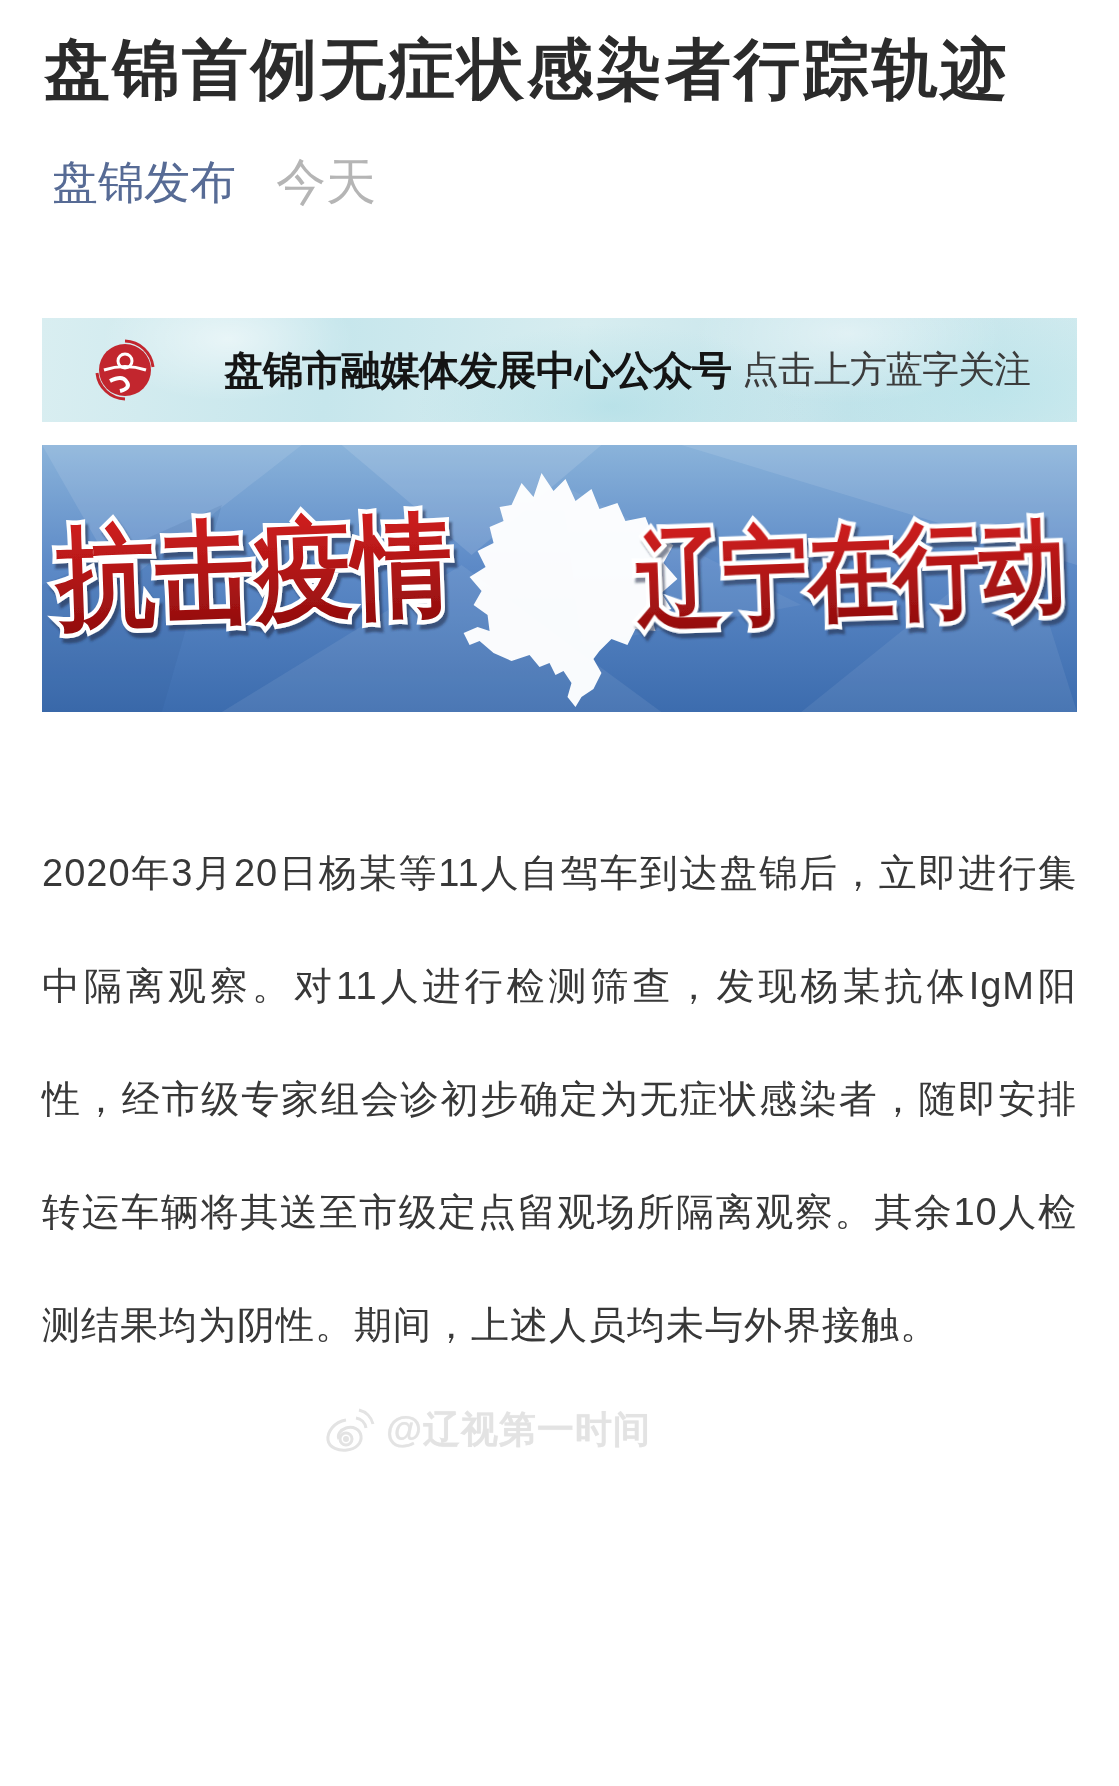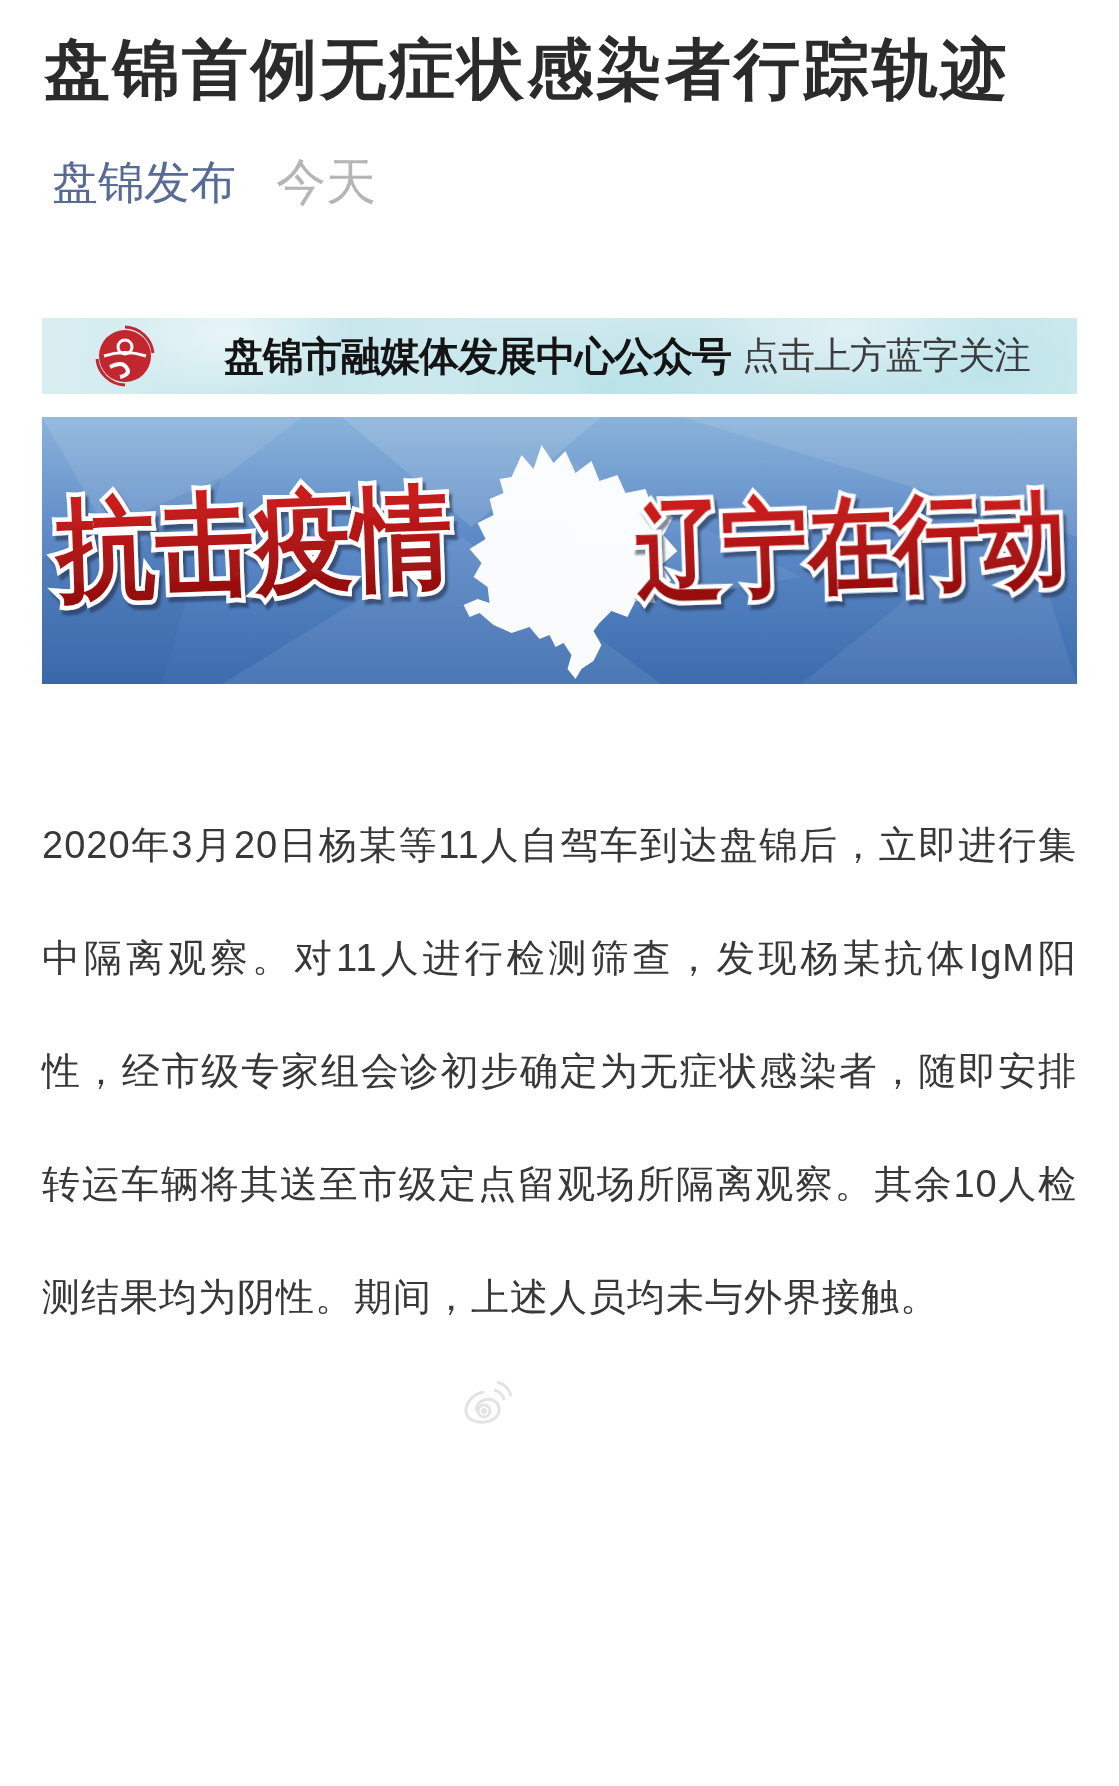--- a/index.html
+++ b/index.html
@@ -16,21 +16,21 @@
     color:#2b2b2b;letter-spacing:3px;
   }
 
   
   .byline{margin:36px 0 0 10px;display:flex;align-items:center;gap:40px;}
   .account-link{font-size:46px;color:#576b95;text-decoration:none;font-weight:400;}
   .pub-date{font-size:50px;color:#b5b5b5;}
 
   
   .banner-header{
-    margin-top:102px;height:76px;width:100%;
+    margin-top:102px;height:104px;width:100%;
     display:flex;align-items:center;
     background:
       radial-gradient(180px 90px at 18% 20%, rgba(255,255,255,.55), rgba(255,255,255,0) 70%),
       radial-gradient(260px 110px at 55% 85%, rgba(167,219,228,.6), rgba(167,219,228,0) 75%),
       radial-gradient(220px 100px at 78% 15%, rgba(255,255,255,.5), rgba(255,255,255,0) 70%),
       radial-gradient(300px 120px at 92% 70%, rgba(178,226,233,.55), rgba(178,226,233,0) 75%),
       linear-gradient(97deg,#d9eef1 0%,#c6e6ec 28%,#d7edf0 52%,#c3e3ea 78%,#d2ebef 100%);
   }
   .oa-logo{margin-left:50px;flex:0 0 auto;}
   .oa-name{
@@ -126,15 +126,16 @@
   <div class="watermark">
     <svg width="52" height="48" viewBox="0 0 52 48">
       <g fill="none" stroke="#e3e3e3" stroke-width="3">
         <path d="M22 14 C10 16 3 26 4 34 C5 42 15 45 23 44 C32 43 38 37 37 30 C36 23 29 20 22 22 C16 24 13 29 15 33"></path>
         <circle cx="22" cy="33" r="6"></circle>
         <circle cx="22" cy="33" r="1.5" fill="#e3e3e3"></circle>
         <path d="M32 12 A12 12 0 0 1 42 22"></path>
         <path d="M35 4 A19 19 0 0 1 49 18"></path>
       </g>
     </svg>
+    <span class="watermark-text">@辽视第一时间</span>
   </div>
 
 </div>
 
 </body></html>

